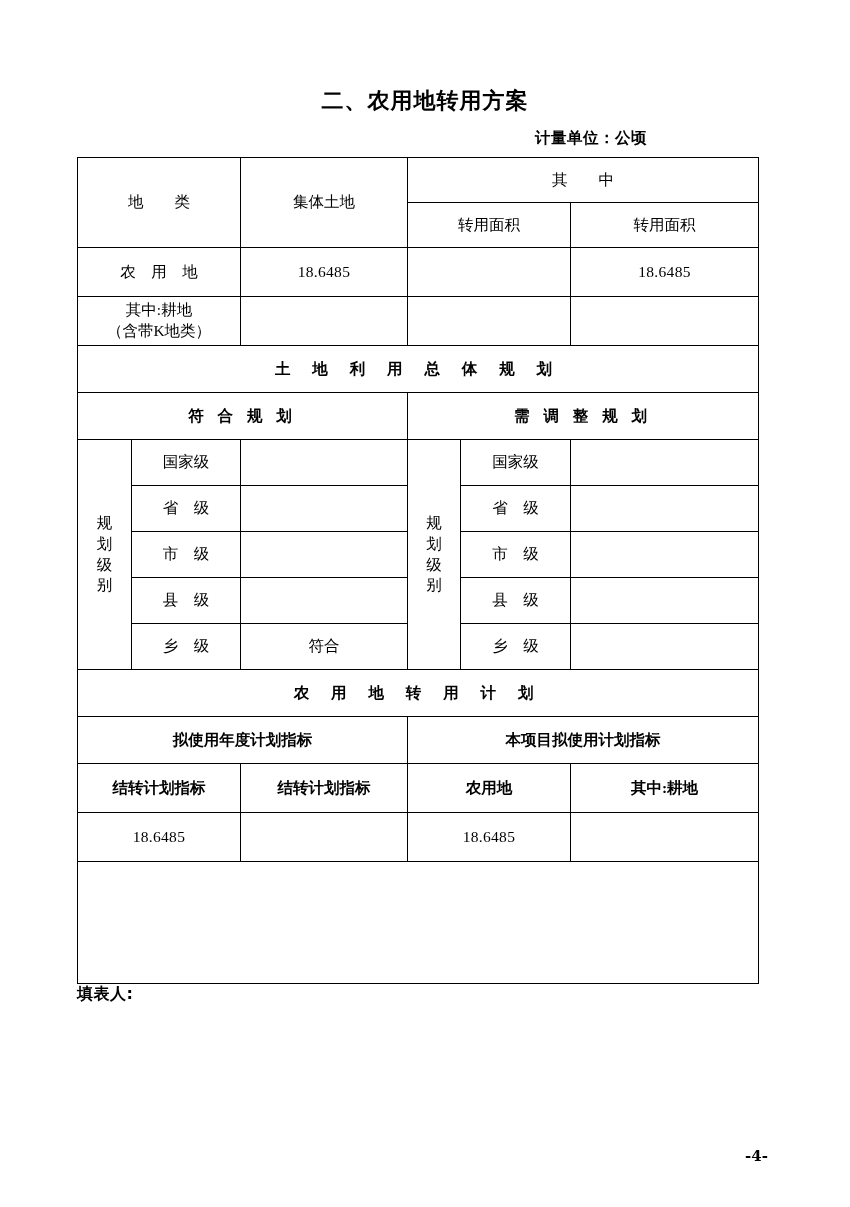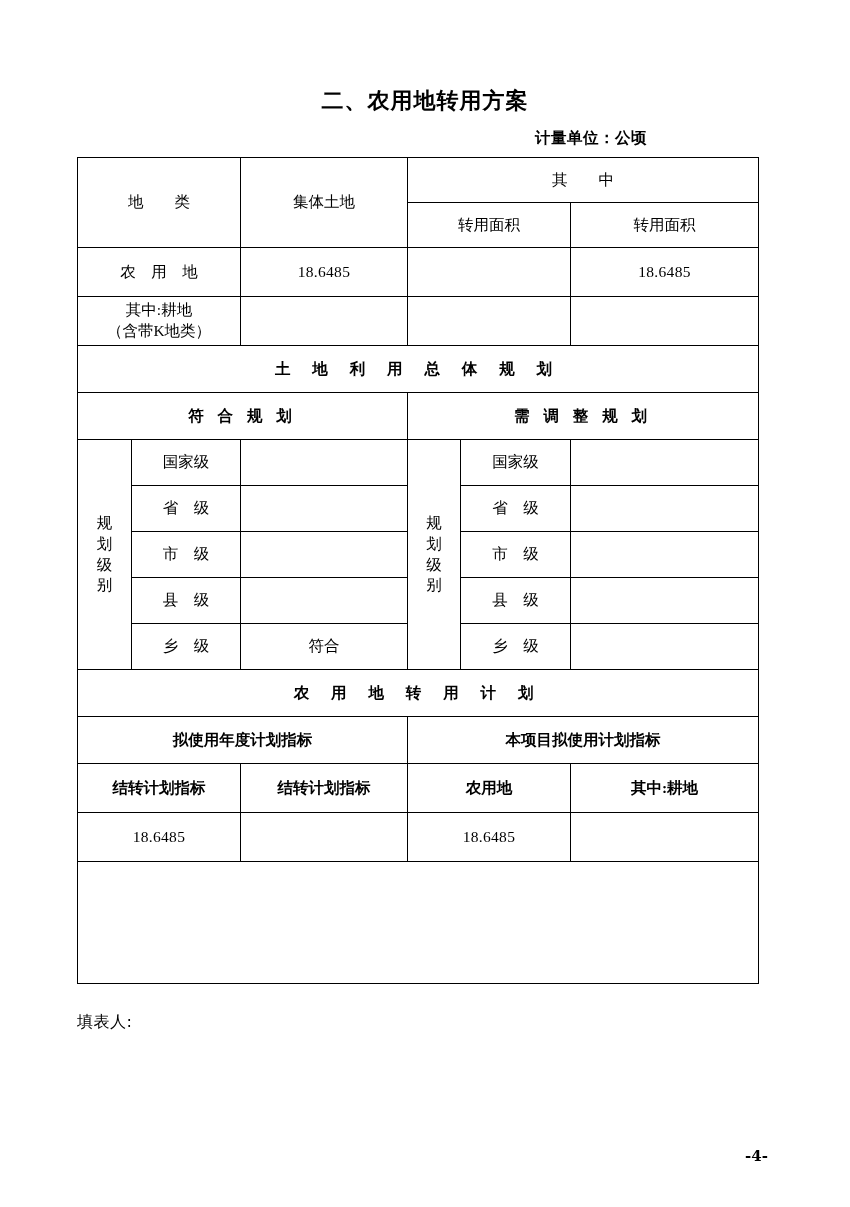--- a/index.html
+++ b/index.html
@@ -97,23 +97,23 @@
     letter-spacing: 0;
   }
   .vert span {
     display: block;
   }
 
   
   .filler-label {
     position: absolute;
     left: 77px;
-    top: 1012px;
+    top: 984px;
     font-size: 16px;
-    font-weight: normal;
+    font-weight: bold;
     letter-spacing: 0.5px;
   }
 
   .page-number {
     position: absolute;
     left: 745px;
     top: 1147px;
     font-size: 15px;
     font-weight: bold;
     font-family: "DejaVu Serif", serif;

